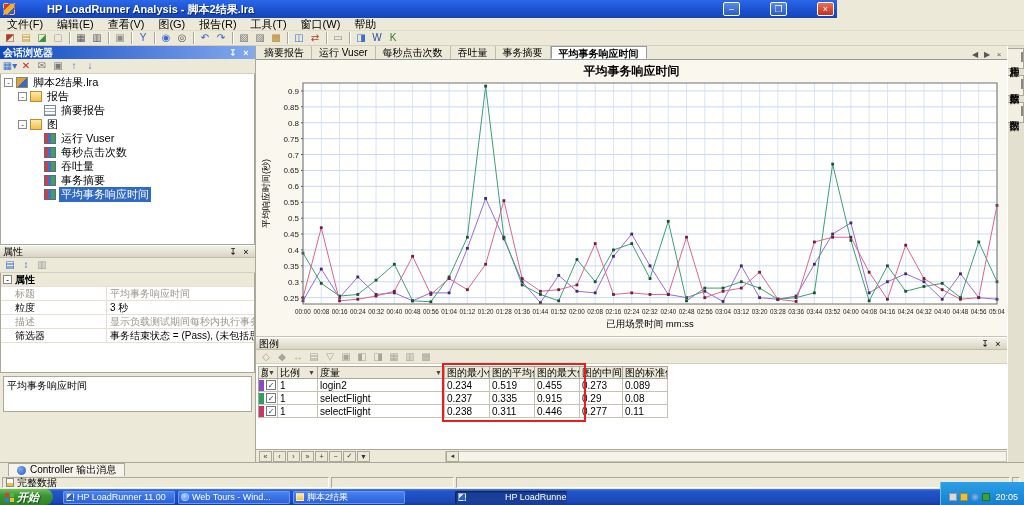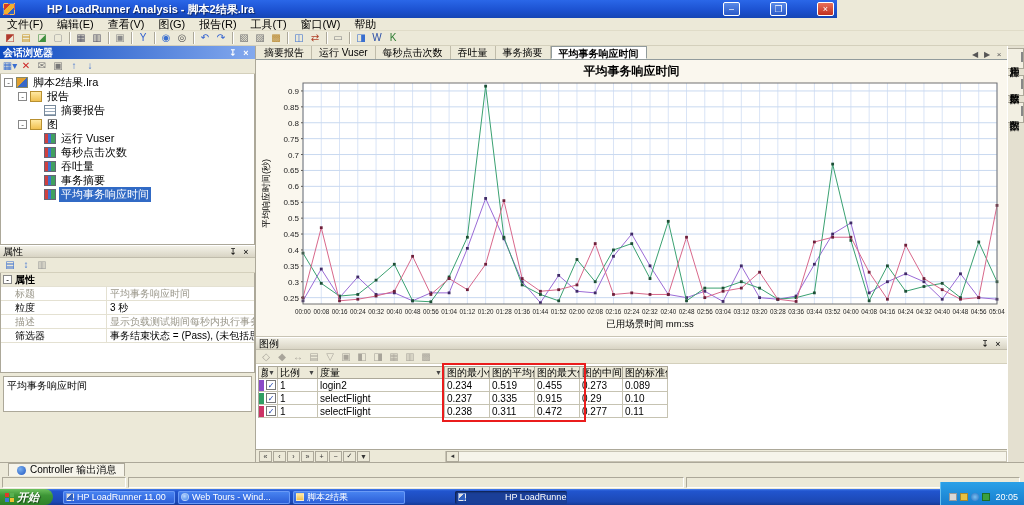--- a/index.html
+++ b/index.html
@@ -624,32 +624,32 @@
             <div class="lcell c0" style="padding:0">
                 <span class="swatch" style="background-color: rgb(47, 158, 99);"></span>
                 <span class="lcheck">✓</span>
               </div>
             <div class="lcell c1">1</div>
             <div class="lcell c2">selectFlight</div>
             <div class="lcell c3">0.237</div>
             <div class="lcell c4">0.335</div>
             <div class="lcell c5">0.915</div>
             <div class="lcell c6">0.29</div>
-            <div class="lcell c7">0.10</div>
+            <div class="lcell c7">0.08</div>
           </div>
           <div class="lrow">
             <div class="lcell c0" style="padding:0">
                 <span class="swatch" style="background-color: rgb(204, 51, 102);"></span>
                 <span class="lcheck">✓</span>
               </div>
             <div class="lcell c1">1</div>
             <div class="lcell c2">selectFlight</div>
             <div class="lcell c3">0.238</div>
             <div class="lcell c4">0.311</div>
-            <div class="lcell c5">0.472</div>
+            <div class="lcell c5">0.446</div>
             <div class="lcell c6">0.277</div>
             <div class="lcell c7">0.11</div>
           </div>
           <div id="red-box" style="border-color: rgb(234, 28, 28);"></div>
         </div>
       </div>
       <div id="legend-nav">
         <span id="legend-nav-btns" style="display:flex;align-items:center;margin-left:2px;">
             <span class="navbtn">«</span>
             <span class="navbtn">‹</span>
@@ -684,20 +684,24 @@
 </div>
 
 <div id="controller-row">
   <div id="controller-tab">
     <span class="ctl-ico"></span>
     <span>Controller 输出消息</span>
   </div>
 </div>
 
 <div id="statusbar">
+  <div class="sseg" style="width:328px;">
+    <span class="stat-ico"></span>
+    <span>完整数据</span>
+  </div>
   <div class="sseg" style="width:124px;"></div>
   <div class="sseg" style="width:556px;"></div>
   <div class="sseg" style="flex:1;"></div>
 </div>
 
 <div id="taskbar">
   <div id="start-btn">
     <span id="flag">
         <i></i>
         <i></i>

